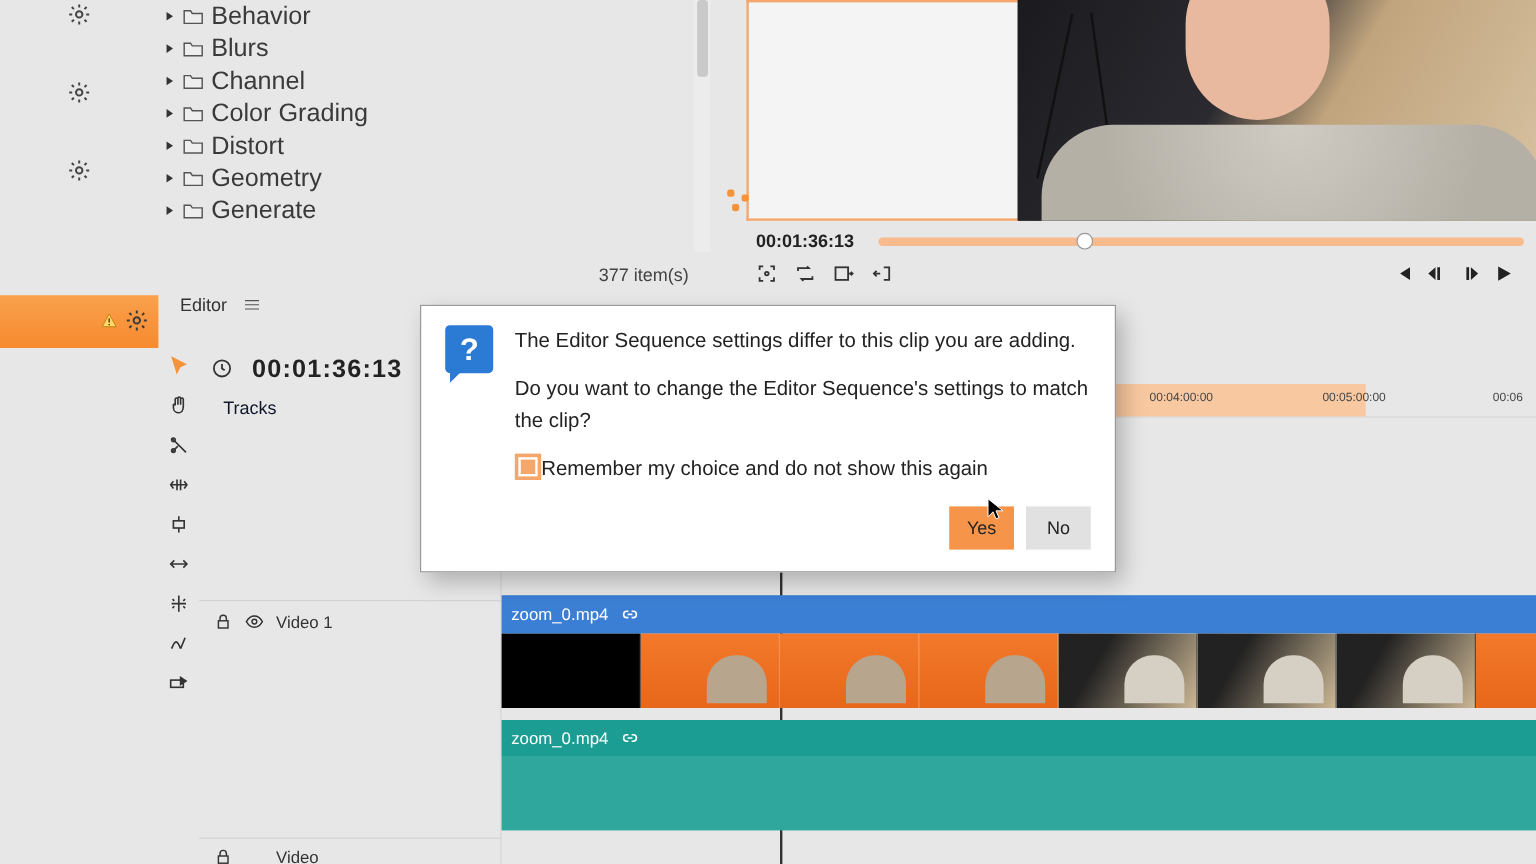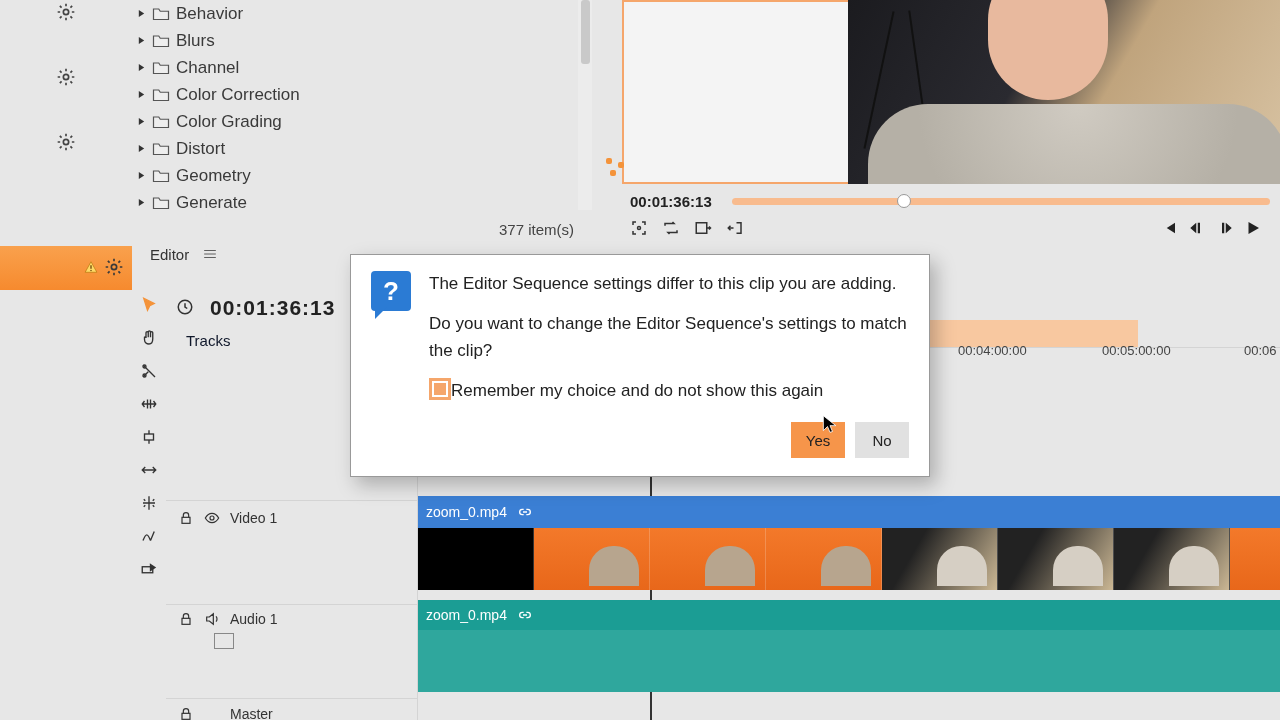--- a/index.html
+++ b/index.html
@@ -11,21 +11,21 @@
   .gear-icon svg{width:20px;height:20px;stroke:#444;fill:none;stroke-width:2}
   .fx-list{position:relative;width:460px;border-right:none}
   .fx-scroll{position:absolute;right:0;top:0;width:14px;height:210px;background:#ececec}
   .fx-scroll .thumb{position:absolute;top:0;right:2px;width:9px;height:64px;background:#c9c9c9;border-radius:3px}
   .fx-item{display:flex;align-items:center;height:27px;cursor:default}
   .fx-item .tri{width:18px;display:flex;justify-content:center}
   .fx-item .tri svg{width:9px;height:9px}
   .fx-item .fold{width:22px;display:flex;justify-content:center}
   .fx-item .fold svg{width:18px;height:15px;stroke:#555;fill:none;stroke-width:1.6}
   .fx-item .fold-fill{fill:#eee}
-  .fx-item .label{padding-left:4px;font-size:17px;color:#3a3a3a}
+  .fx-item .label{padding-left:4px;font-size:21px;color:#3a3a3a}
   .fx-count{position:absolute;right:18px;top:221px;font-size:15px;color:#444}
 
   .viewer{flex:1;position:relative;background:#e7e7e7}
   .viewport{position:absolute;left:30px;top:0;right:0;height:184px;display:flex}
   .vp-left{flex:0 0 226px;background:#f4f4f4;border:2px solid #f5a66b;border-right:none}
   .vp-right{flex:1;background:#333;position:relative;overflow:hidden}
   .vp-right .scene{position:absolute;inset:0;background:linear-gradient(120deg,#1b1b1f 0%,#2a2a30 40%,#c0a47d 58%,#d8c3a3 100%)}
   .vp-right .sweater{position:absolute;left:20px;bottom:-10px;width:420px;height:90px;border-radius:60px 60px 0 0;background:radial-gradient(circle at 50% 0,#d0cbc2,#b5b0a6 70%)}
   .vp-right .head{position:absolute;left:140px;top:-40px;width:120px;height:140px;border-radius:60px;background:#e8b99e}
   .vp-right .tripod{position:absolute;left:30px;top:10px;width:2px;height:140px;background:#111;transform:rotate(12deg)}
@@ -59,21 +59,21 @@
 
   .tl-body{position:absolute;left:34px;top:0;right:0;bottom:0}
   .ruler-row{position:absolute;left:0;top:6px;width:252px;height:32px;display:flex;align-items:center;gap:16px;padding-left:10px}
   .ruler-row svg{width:18px;height:18px;stroke:#333;fill:none;stroke-width:2}
   .ruler-row .bigtc{font-size:21px;font-weight:700;color:#222;letter-spacing:1px}
   .tracks-hdr{position:absolute;left:0;top:40px;width:252px;height:28px;padding-left:20px;display:flex;align-items:center;color:#0f172a;font-size:15px}
   .track-label-col{position:absolute;left:0;top:40px;width:252px;bottom:0;border-right:1px solid #d4d4d4}
 
   .time-ruler{position:absolute;left:252px;top:34px;right:0;height:28px;border-bottom:1px solid #d4d4d4}
   .time-ruler .sel{position:absolute;top:0;bottom:0;background:#f8c8a0}
-  .time-ruler .tick{position:absolute;top:23px;font-size:13px;color:#444}
+  .time-ruler .tick{position:absolute;top:6px;font-size:10px;color:#444}
 
   .playhead{position:absolute;top:34px;bottom:0;width:2px;background:#333}
   .playhead::before{content:'';position:absolute;top:-9px;left:-6px;width:14px;height:10px;background:#333;clip-path:polygon(0 0,100% 0,50% 100%)}
 
   .vtrack-hdr{position:absolute;left:0;top:214px;width:252px;height:34px;display:flex;align-items:center;gap:10px;padding-left:12px;border-top:1px solid #d4d4d4}
   .vtrack-hdr svg{width:16px;height:16px;stroke:#333;fill:none;stroke-width:1.8}
   .atrack-hdr{position:absolute;left:0;top:318px;width:252px;height:60px;padding-left:12px;padding-top:6px;border-top:1px solid #d4d4d4}
   .atrack-hdr .row1{display:flex;align-items:center;gap:10px}
   .atrack-hdr .row1 svg{width:16px;height:16px;stroke:#333;fill:none;stroke-width:1.8}
   .atrack-hdr .box{margin:6px 0 0 36px;width:20px;height:16px;border:1px solid #888}
@@ -180,33 +180,20 @@
           <span class="tri">
             <svg viewBox="0 0 10 10">
               <path d="M2 1l6 4-6 4z" fill="#333"></path>
             </svg>
           </span>
   <span class="fold">
             <svg viewBox="0 0 24 20">
               <path class="fold-fill" d="M2 4h7l2 3h11v11H2z"></path>
             </svg>
           </span>
-  <span class="label">Color Correction</span>
-        </div>
-        <div class="fx-item">
-          <span class="tri">
-            <svg viewBox="0 0 10 10">
-              <path d="M2 1l6 4-6 4z" fill="#333"></path>
-            </svg>
-          </span>
-  <span class="fold">
-            <svg viewBox="0 0 24 20">
-              <path class="fold-fill" d="M2 4h7l2 3h11v11H2z"></path>
-            </svg>
-          </span>
   <span class="label">Color Grading</span>
         </div>
         <div class="fx-item">
           <span class="tri">
             <svg viewBox="0 0 10 10">
               <path d="M2 1l6 4-6 4z" fill="#333"></path>
             </svg>
           </span>
   <span class="fold">
             <svg viewBox="0 0 24 20">
@@ -382,41 +369,28 @@
           <rect x="6" y="11" width="12" height="9"></rect>
           <path d="M8 11V8a4 4 0 018 0v3"></path>
         </svg>
       <svg viewBox="0 0 24 24">
           <path d="M2 12s4-7 10-7 10 7 10 7-4 7-10 7S2 12 2 12z"></path>
           <circle cx="12" cy="12" r="3"></circle>
         </svg>
       <span>Video 1</span>
     </div>
 
-    <div class="atrack-hdr">
-      <div class="row1">
-        <svg viewBox="0 0 24 24">
-            <rect x="6" y="11" width="12" height="9"></rect>
-            <path d="M8 11V8a4 4 0 018 0v3"></path>
-          </svg>
-        <svg viewBox="0 0 24 24">
-            <path d="M4 9v6h4l6 5V4L8 9H4zM18 8c2 2 2 6 0 8"></path>
-          </svg>
-        <span>Audio 1</span>
-      </div>
-      <div class="box"></div>
-    </div>
 
     <div class="mtrack-hdr">
       <svg viewBox="0 0 24 24">
           <rect x="6" y="11" width="12" height="9"></rect>
           <path d="M8 11V8a4 4 0 018 0v3"></path>
         </svg>
       <span style="width:16px"></span>
-      <span>Master</span>
+      <span>Video</span>
     </div>
 
     <div class="vclip">
       <span>zoom_0.mp4</span>
       <svg viewBox="0 0 24 24">
           <path d="M9 12h6M7 12a4 4 0 010-0 4 4 0 01 0 0M10 8H8a4 4 0 000 8h2M14 8h2a4 4 0 010 8h-2"></path>
         </svg>
     </div>
     <div class="thumbs">
       <div class="thumb-f th-black"></div>

